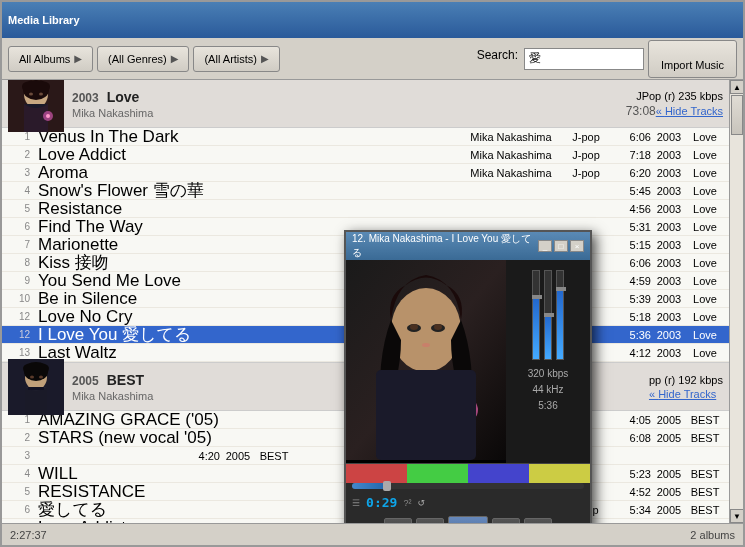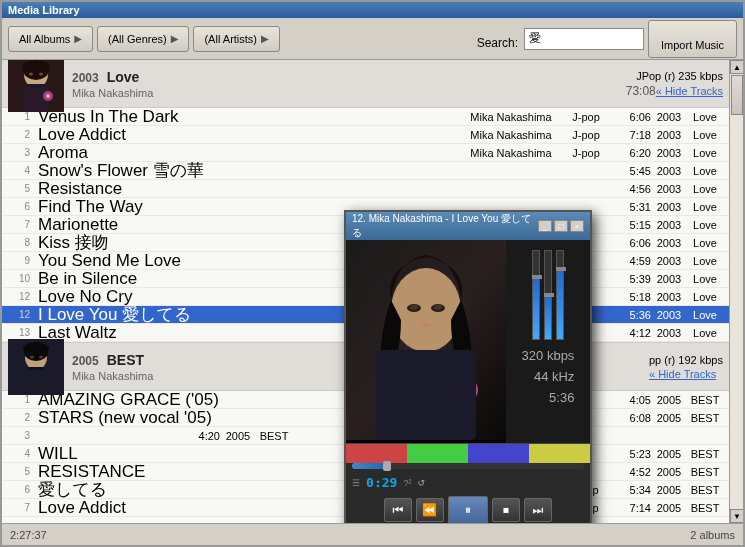--- a/index.html
+++ b/index.html
@@ -22,21 +22,21 @@
     }
 
     .title-bar {
       background: linear-gradient(to bottom, #4a7fb5, #2a5a9a);
       color: white;
       padding: 3px 6px;
       font-size: 11px;
       font-weight: bold;
       display: flex;
       align-items: center;
-      height: 16px;
+      height: 36px;
     }
 
     .toolbar {
       background: #d4d0c8;
       padding: 4px 6px;
       display: flex;
       align-items: center;
       gap: 4px;
       border-bottom: 1px solid #999;
       height: 42px;
@@ -56,21 +56,21 @@
     }
 
     .tab-btn .arrow {
       font-size: 10px;
       color: #555;
     }
 
     .search-area {
       margin-left: auto;
       display: flex;
-      align-items: flex-end;
+      align-items: flex-start;
       gap: 6px;
     }
 
     .search-label {
       font-size: 12px;
     }
 
     .search-input {
       width: 120px;
       height: 22px;
@@ -388,22 +388,22 @@
     .eq-thumb {
       width: 10px;
       height: 4px;
       background: #888;
       position: absolute;
       left: -1px;
     }
 
     .player-info {
       color: #aaa;
-      font-size: 13px;
-      text-align: right;
+      font-size: 10px;
+      text-align: center;
       line-height: 1.6;
       padding: 2px;
     }
 
     .player-bottom {
       background: #2a2a2a;
       flex-shrink: 0;
     }
 
     .player-colorbar {

